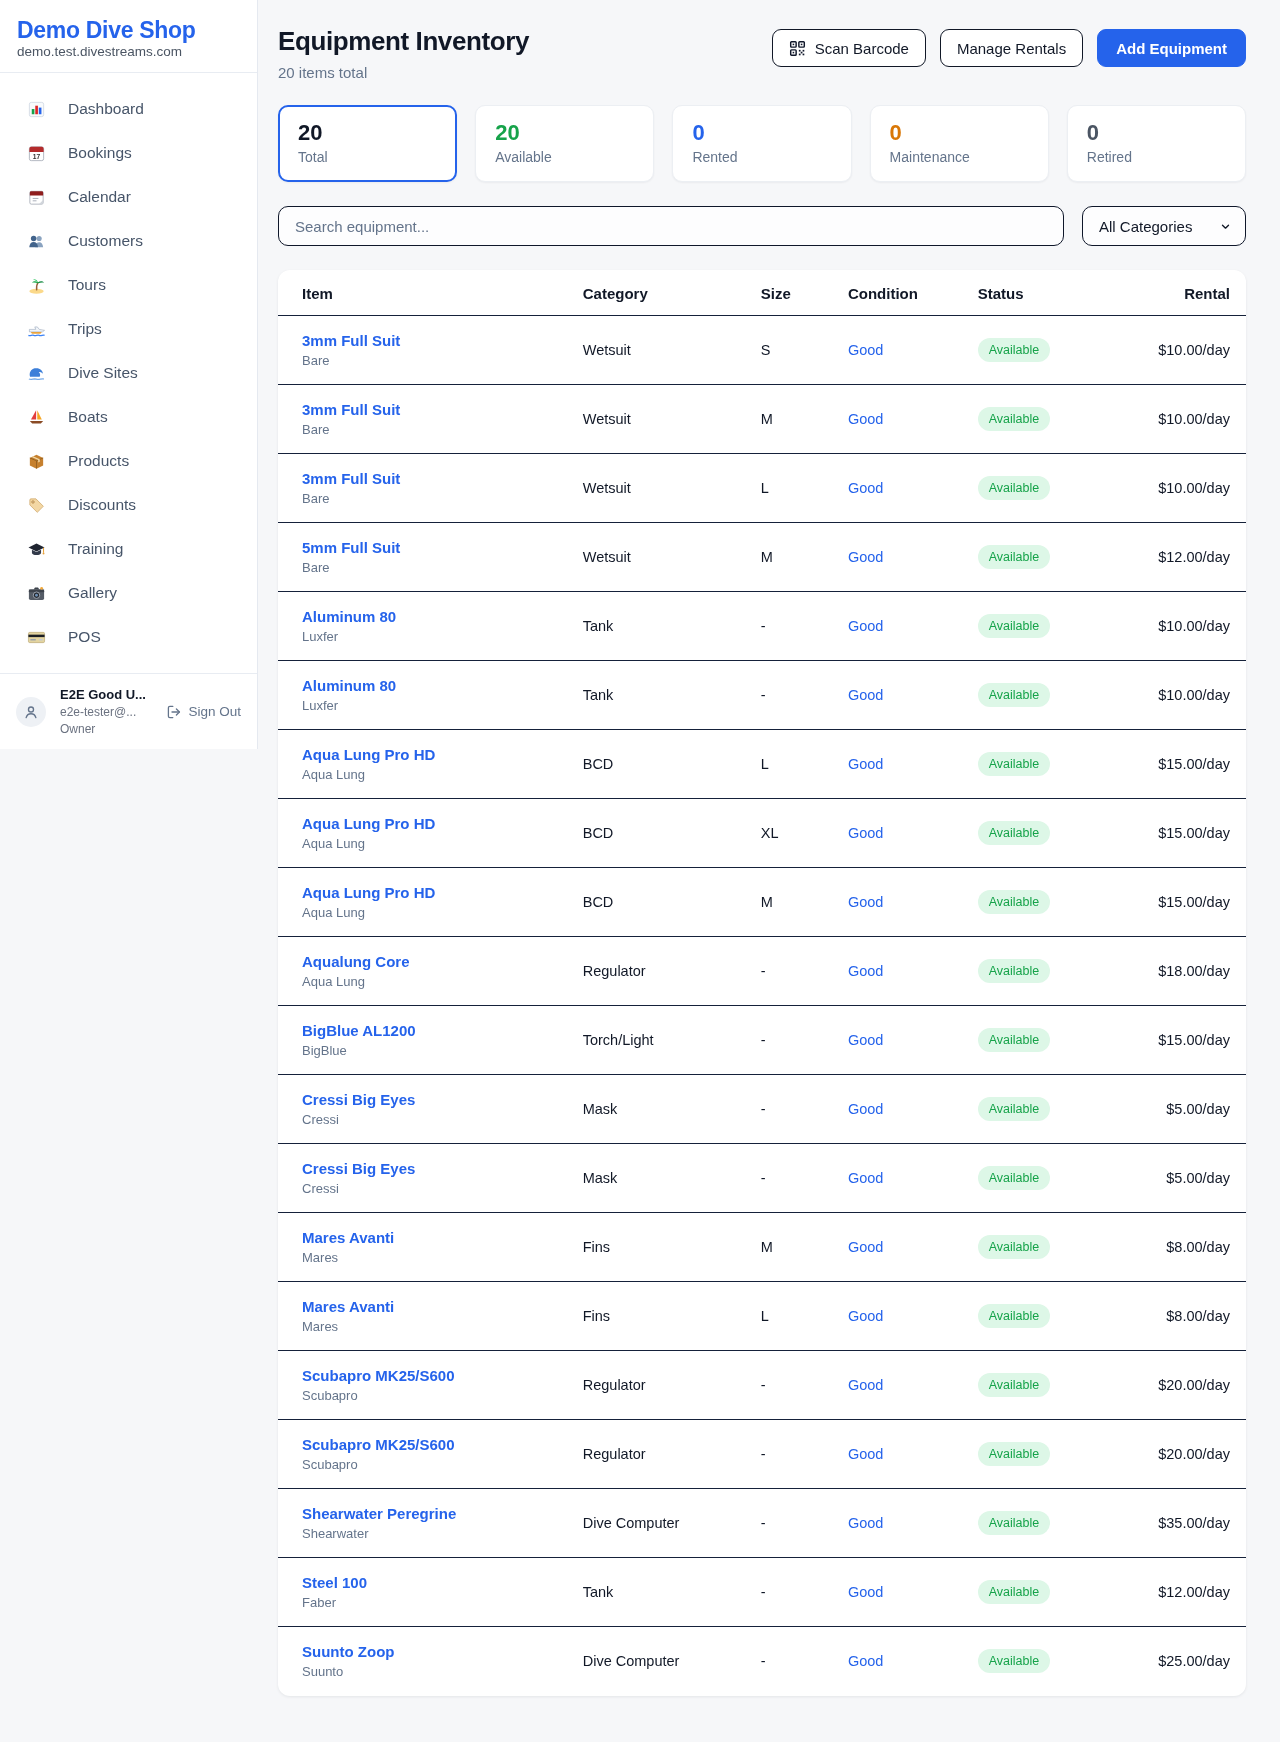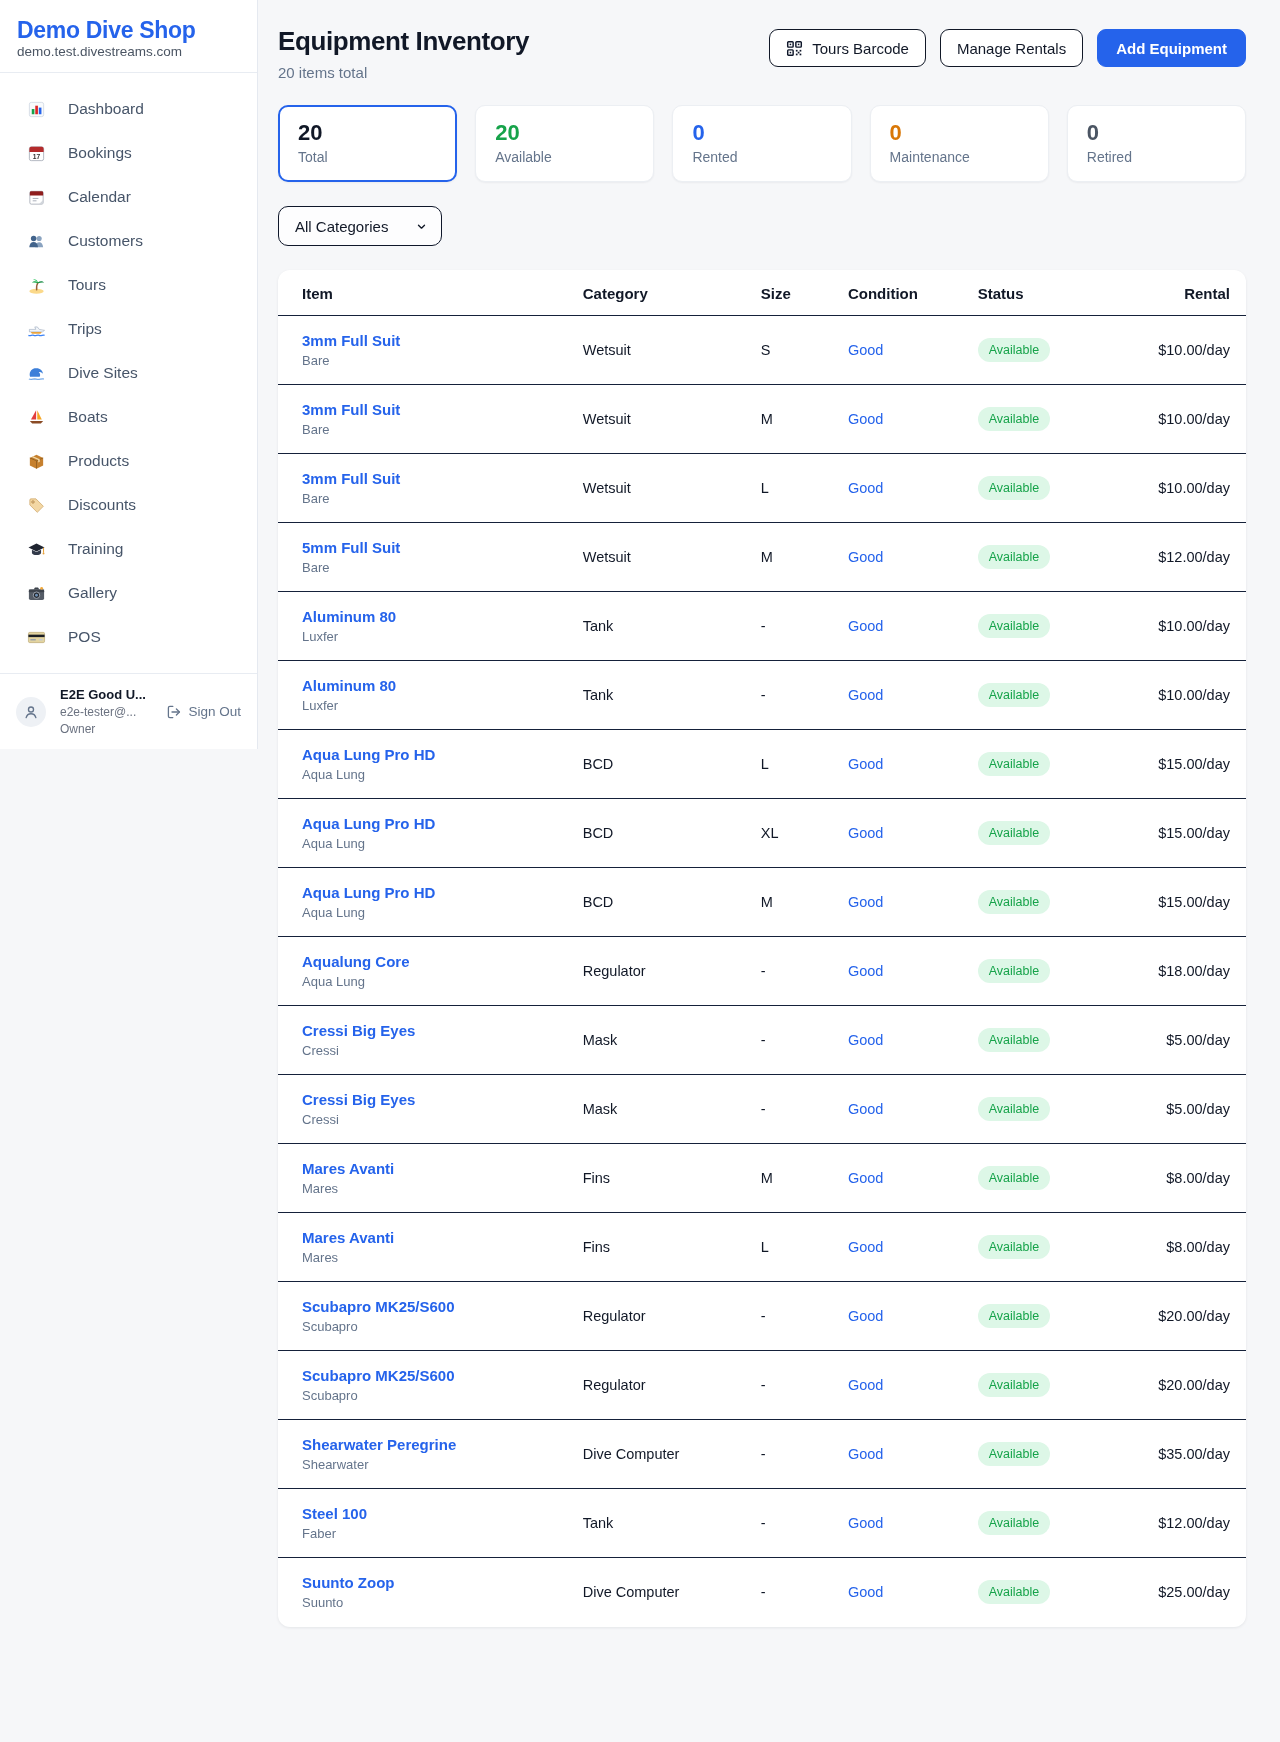--- a/index.html
+++ b/index.html
@@ -299,21 +299,21 @@
                 <rect x="13.9" y="4.3" width="1.8" height="1.8"></rect>
                 <rect x="2" y="11.6" width="6.4" height="6.4" rx="1" fill="none" stroke="#0f172a" stroke-width="1.7"></rect>
                 <rect x="4.3" y="13.9" width="1.8" height="1.8"></rect>
                 <rect x="11.6" y="11.6" width="2" height="2"></rect>
                 <rect x="16" y="11.6" width="2" height="2"></rect>
                 <rect x="13.8" y="13.8" width="2" height="2"></rect>
                 <rect x="11.6" y="16" width="2" height="2"></rect>
                 <rect x="16" y="16" width="2" height="2"></rect>
               </svg>
             </span>
-          <span>Tours Barcode</span>
+          <span>Scan Barcode</span>
         </button>
         <button class="btn outline">
           <span>Manage Rentals</span>
         </button>
         <button class="btn primary">
           <span>Add Equipment</span>
         </button>
       </div>
     </div>
 
@@ -334,20 +334,21 @@
           <div class="stat-value" style="color: rgb(217, 119, 6);">0</div>
           <div class="stat-label">Maintenance</div>
         </div>
         <div class="stat-card">
           <div class="stat-value" style="color: rgb(75, 85, 99);">0</div>
           <div class="stat-label">Retired</div>
         </div>
       </div>
 
     <div class="filter-row">
+      <input class="search-input" type="text" placeholder="Search equipment..." style="">
       <div class="select">
         <span>All Categories</span>
         <svg viewBox="0 0 20 20" fill="none" stroke="#111827" stroke-width="1.8" stroke-linecap="round" stroke-linejoin="round">
             <path d="M6 8.2l4 4 4-4"></path>
           </svg>
       </div>
     </div>
 
     <div class="table-card">
       <table>
@@ -475,20 +476,31 @@
                 <div class="item-brand">Aqua Lung</div>
               </td>
               <td>Regulator</td>
               <td>-</td>
               <td><span class="cond-link">Good</span></td>
               <td><span class="pill">Available</span></td>
               <td class="cell-rental">$18.00/day</td>
             </tr>
             <tr>
               <td>
+                <div class="item-name">BigBlue AL1200</div>
+                <div class="item-brand">BigBlue</div>
+              </td>
+              <td>Torch/Light</td>
+              <td>-</td>
+              <td><span class="cond-link">Good</span></td>
+              <td><span class="pill">Available</span></td>
+              <td class="cell-rental">$15.00/day</td>
+            </tr>
+            <tr>
+              <td>
                 <div class="item-name">Cressi Big Eyes</div>
                 <div class="item-brand">Cressi</div>
               </td>
               <td>Mask</td>
               <td>-</td>
               <td><span class="cond-link">Good</span></td>
               <td><span class="pill">Available</span></td>
               <td class="cell-rental">$5.00/day</td>
             </tr>
             <tr>

